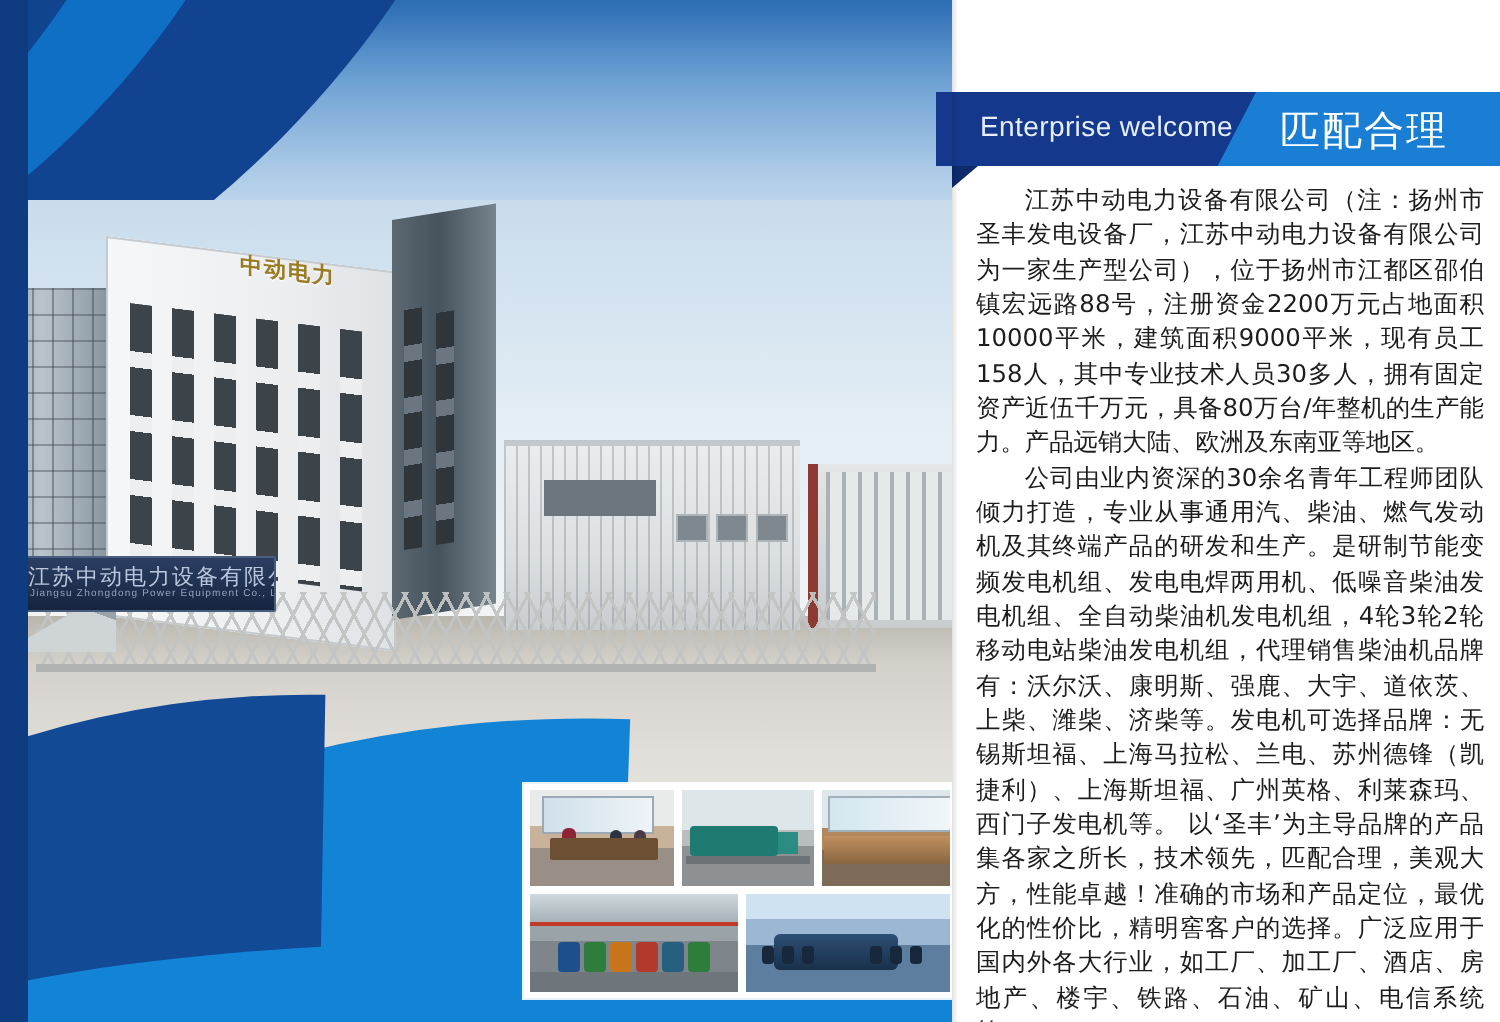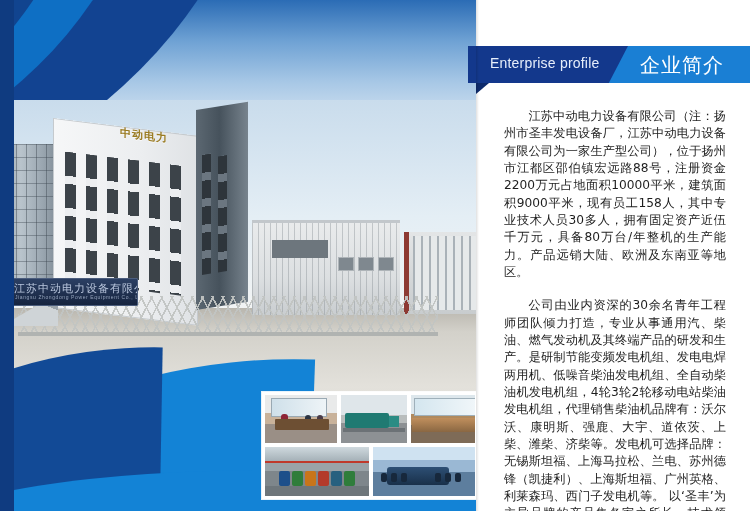--- a/index.html
+++ b/index.html
@@ -185,21 +185,21 @@
   #tab-tail{position:absolute;left:0px;top:37px;width:13px;height:11px;background:#0d2a6b;
       clip-path:polygon(0 0,100% 0,0 100%);}
   #tab-en{position:absolute;left:14px;top:9px;font-size:14px;color:#e6eefb;
       letter-spacing:.2px;}
   #tab-cn{position:absolute;left:164px;top:6px;font-size:20px;color:#ffffff;
       letter-spacing:1px;font-family:"DejaVu Sans",sans-serif;}
 
   #body-text{position:absolute;left:12px;top:92px;width:254px;height:400px;
       font-family:"DejaVu Sans",sans-serif;font-size:12.2px;line-height:1.42;
       color:#1d1d1d;text-align:justify;}
-  #body-text p{margin:16px;text-indent:2em;}
+  #body-text p{margin:0;text-indent:2em;}
   #body-text p+p{margin-top:0;}
 
   
   #right-shadow{position:absolute;left:476px;top:0;width:3px;height:511px;
       background:linear-gradient(90deg,rgba(0,0,0,.12),rgba(0,0,0,0));}
 </style>
 </head>
 <body>
 
 <div id="page">
@@ -284,22 +284,22 @@
       </div>
     </div>
   </div>
 
   <div id="right">
 
     <div id="tab-wrap">
       <div id="tab-light"></div>
       <div id="tab-dark"></div>
       <div id="tab-tail"></div>
-      <div id="tab-en">Enterprise profile</div>
-      <div id="tab-cn">企业简介</div>
+      <div id="tab-en">Enterprise welcome</div>
+      <div id="tab-cn">匹配合理</div>
     </div>
 
     <div id="body-text">
       <p>江苏中动电力设备有限公司（注：扬州市圣丰发电设备厂，江苏中动电力设备有限公司为一家生产型公司），位于扬州市江都区邵伯镇宏远路88号，注册资金2200万元占地面积10000平米，建筑面积9000平米，现有员工158人，其中专业技术人员30多人，拥有固定资产近伍千万元，具备80万台/年整机的生产能力。产品远销大陆、欧洲及东南亚等地区。</p>
       <p>公司由业内资深的30余名青年工程师团队倾力打造，专业从事通用汽、柴油、燃气发动机及其终端产品的研发和生产。是研制节能变频发电机组、发电电焊两用机、低噪音柴油发电机组、全自动柴油机发电机组，4轮3轮2轮移动电站柴油发电机组，代理销售柴油机品牌有：沃尔沃、康明斯、强鹿、大宇、道依茨、上柴、潍柴、济柴等。发电机可选择品牌：无锡斯坦福、上海马拉松、兰电、苏州德锋（凯捷利）、上海斯坦福、广州英格、利莱森玛、西门子发电机等。 以‘圣丰’为主导品牌的产品集各家之所长，技术领先，匹配合理，美观大方，性能卓越！准确的市场和产品定位，最优化的性价比，精明窖客户的选择。广泛应用于国内外各大行业，如工厂、加工厂、酒店、房地产、楼宇、铁路、石油、矿山、电信系统等。</p>
     </div>
   </div>
 
   <div id="right-shadow"></div>
 </div>

